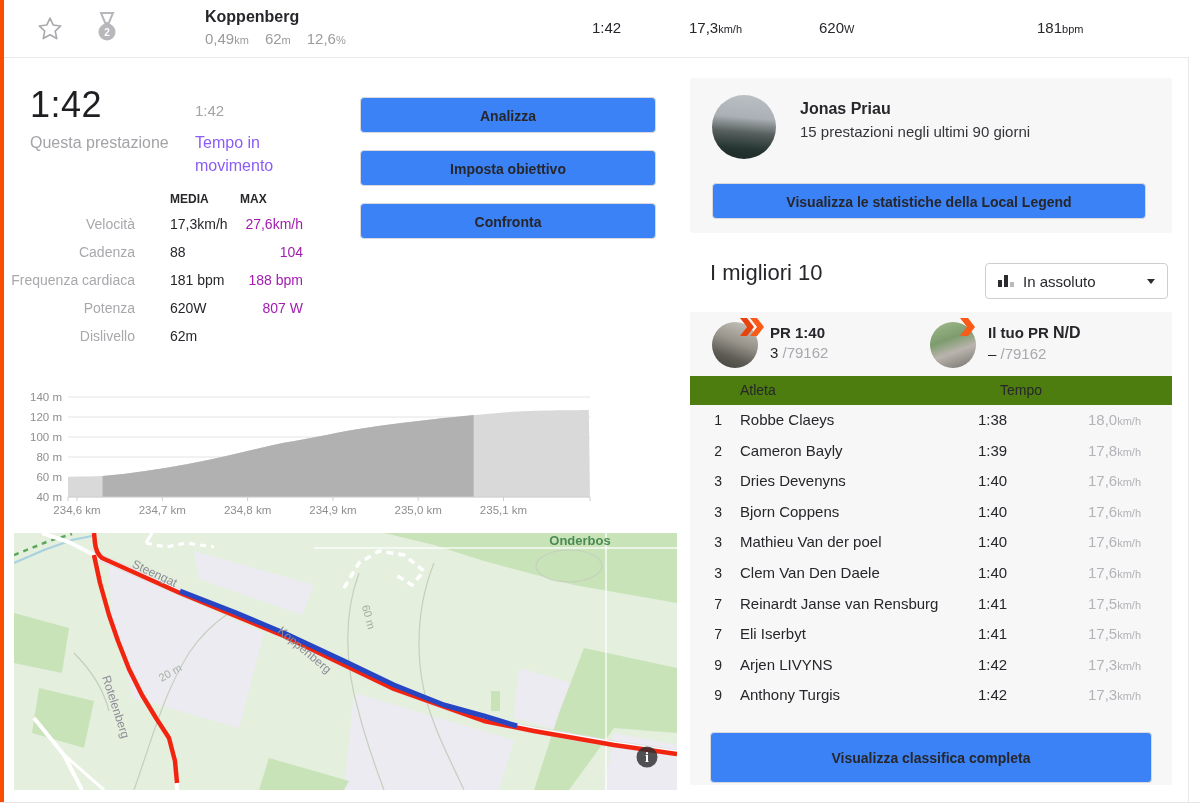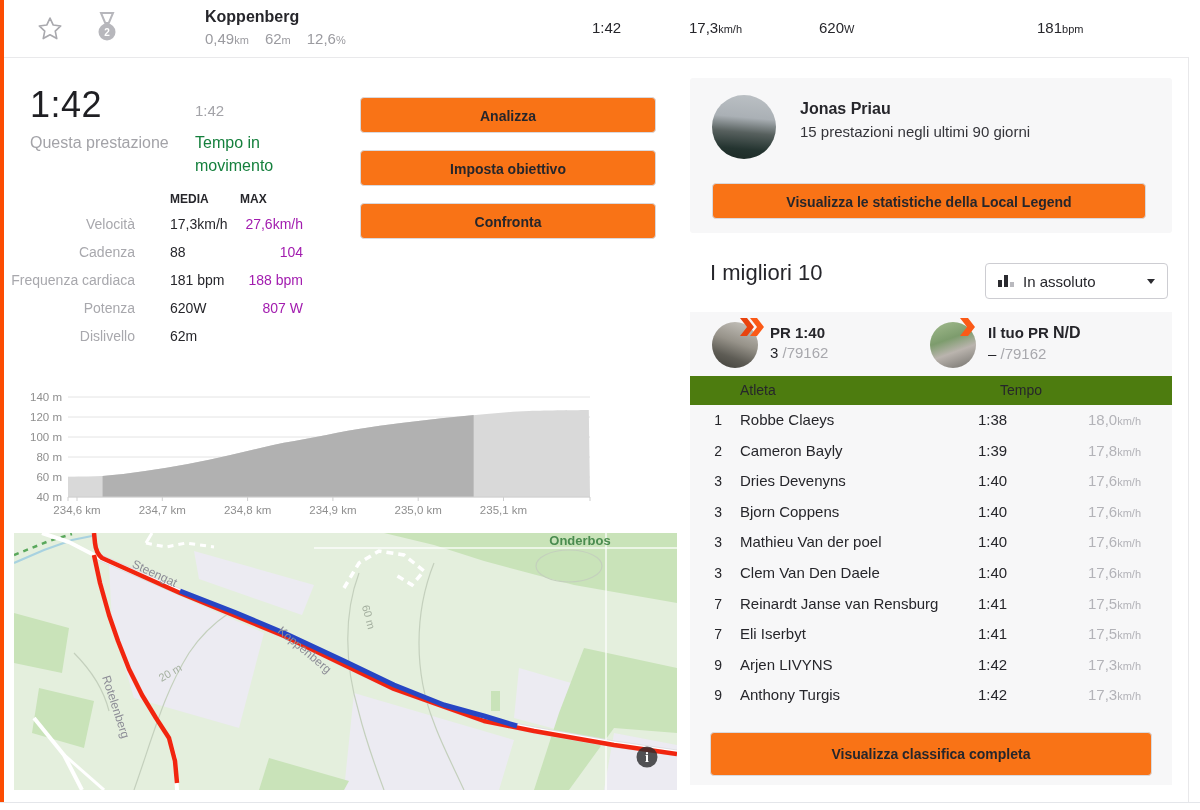--- a/index.html
+++ b/index.html
@@ -17,30 +17,30 @@
   #seg-title{left:201px;top:8px;font-size:16px;font-weight:700;color:#26262b;}
   #seg-stats{left:201px;top:30px;display:flex;gap:16px;color:#9b9ba0;font-size:15px;}
   #seg-stats .u, .unit{font-size:11px;}
   .hmetric{top:19px;font-size:15px;color:#26262b;}
   .hmetric .unit{color:#26262b;}
   #hm0{left:588px;} #hm1{left:685px;} #hm2{left:815px;} #hm3{left:997px;margin-left:36px;}
   
   #big-time{left:30px;top:84px;font-size:36px;font-weight:500;color:#1f1f23;letter-spacing:.5px;}
   #perf-label{left:30px;top:131px;width:150px;font-size:16px;line-height:1.45;color:#a3a3a8;}
   #moving-time{left:195px;top:102px;font-size:15px;color:#a3a3a8;}
-  #moving-label{left:195px;top:131px;width:130px;font-size:16px;line-height:1.45;color:#15803d;}
+  #moving-label{left:195px;top:131px;width:130px;font-size:16px;line-height:1.45;color:#8b5cf6;}
   #stats-table{left:0;top:192px;width:303px;display:grid;grid-template-columns:135px 105px 63px;row-gap:9px;align-items:center;}
   .st-h{font-size:12px;font-weight:700;color:#26262b;}
   .st-h.avg{padding-left:35px;}
   .stat-label{font-size:14px;color:#a8a8ad;text-align:right;line-height:1.35;}
   .stat-avg{font-size:14px;color:#26262b;padding-left:35px;}
   .stat-max{font-size:14px;color:#a21caf;text-align:right;}
   
   #action-buttons{left:360px;top:97px;width:296px;}
-  .btn{display:block;width:100%;box-sizing:border-box;background:#f97316;border:1px solid #d9d9dd;border-radius:4px;height:36px;line-height:34px;text-align:center;font-size:14px;font-weight:700;color:#26262b;cursor:pointer;font-family:inherit;}
+  .btn{display:block;width:100%;box-sizing:border-box;background:#3b82f6;border:1px solid #d9d9dd;border-radius:4px;height:36px;line-height:34px;text-align:center;font-size:14px;font-weight:700;color:#26262b;cursor:pointer;font-family:inherit;}
   #action-buttons .btn{margin-bottom:17px;}
   
   #elev-chart{left:14px;top:392px;width:600px;height:130px;}
   
   #map{left:14px;top:533px;width:663px;height:257px;cursor:grab;}
   .map-label{font-size:12px;fill:#8c8c96;}
   .map-contour-label{font-size:11px;fill:#a5b0a0;}
   
   #legend-card{left:690px;top:78px;width:482px;height:155px;background:#f7f7f8;border-radius:3px;}
   #legend-avatar{left:22px;top:17px;width:64px;height:64px;border-radius:50%;background:linear-gradient(185deg,#bcc1c5 0%,#aab0b5 36%,#57605e 58%,#243430 82%,#1c2a26 100%);}
@@ -70,21 +70,21 @@
   #lb-header-row{position:absolute;left:0;top:64px;width:482px;height:29px;background:#4d7c0f;}
   #lb-header-row span{position:absolute;top:6px;font-size:14px;color:#26262b;}
   #col-athlete{left:50px;} #col-time{left:310px;}
   #lb-rows{position:absolute;left:0;top:93px;width:482px;}
   .lb-row{position:relative;height:30.6px;cursor:pointer;}
   .lb-rank{position:absolute;left:12px;top:7px;width:20px;text-align:right;font-size:14px;color:#26262b;}
   .lb-name{position:absolute;left:50px;top:6px;font-size:15px;color:#26262b;white-space:nowrap;}
   .lb-time{position:absolute;left:288px;top:6px;width:80px;font-size:15px;color:#26262b;}
   .lb-speed{position:absolute;left:398px;top:6px;font-size:15px;color:#b3b3b8;}
   .lb-speed .unit{font-size:11px;}
-  #lb-btn{position:absolute;left:20px;top:420px;width:442px;height:44px;line-height:32px;}
+  #lb-btn{position:absolute;left:20px;top:420px;width:442px;height:51px;line-height:32px;}
 </style>
 </head>
 <body>
 
 <div id="app">
   <div class="abs" id="accent-bar"></div>
 
   <div class="abs" id="top-header">
     <svg class="abs" id="star-btn" viewBox="0 0 24 24">
       <path d="M12 2.6 L14.8 8.6 L21.2 9.4 L16.5 13.8 L17.8 20.2 L12 17 L6.2 20.2 L7.5 13.8 L2.8 9.4 L9.2 8.6 Z" fill="none" stroke="#a9a9ae" stroke-width="1.4" stroke-linejoin="round"></path>

